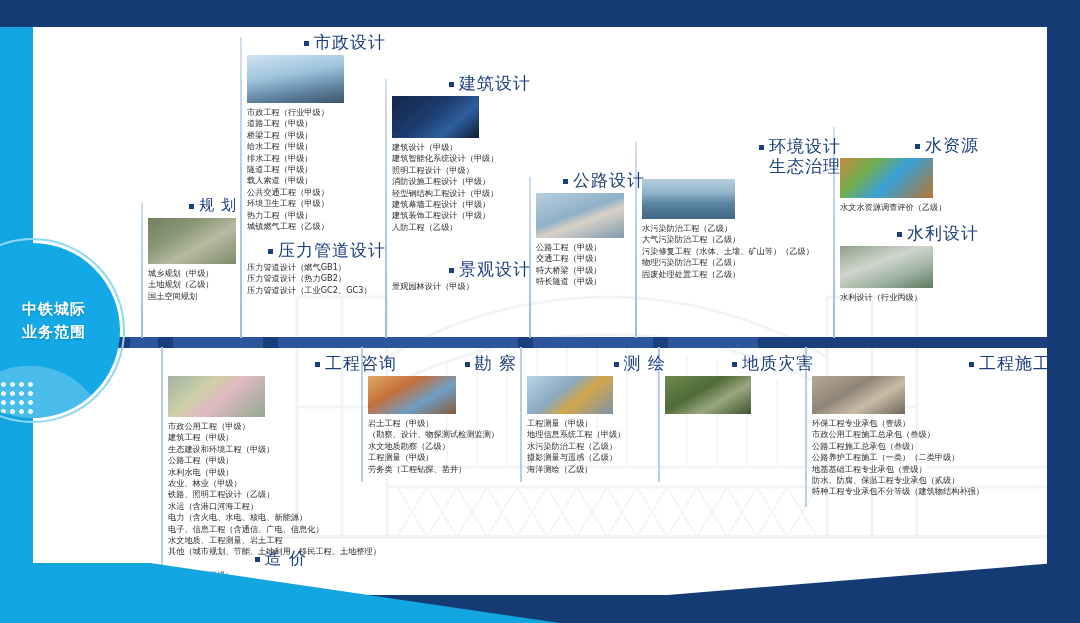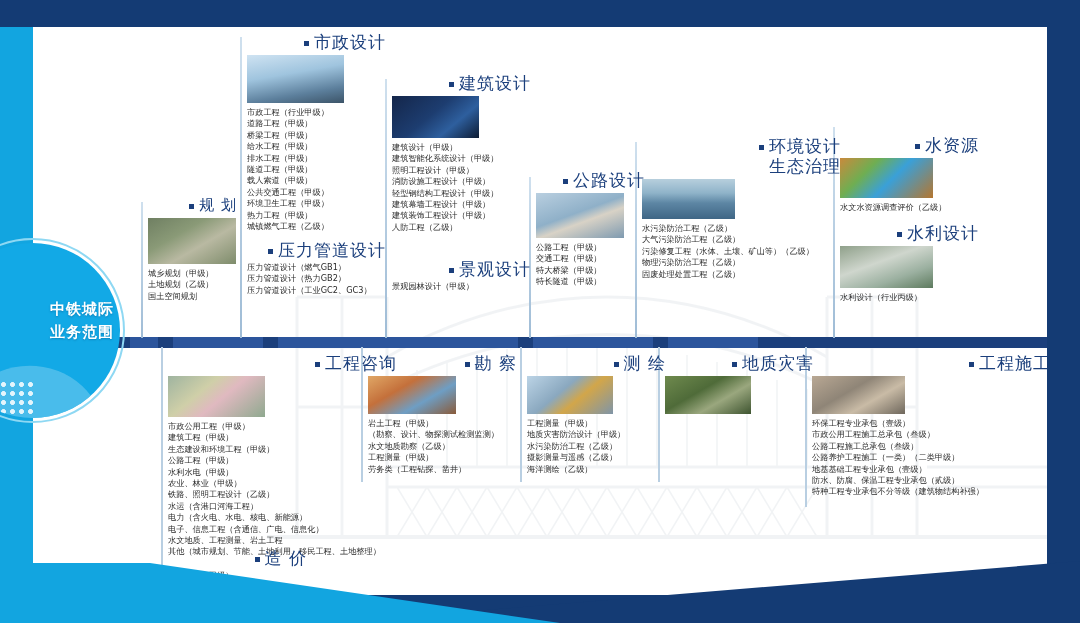--- a/index.html
+++ b/index.html
@@ -39,21 +39,21 @@
   .circle .wave{
     position:absolute;left:5px;bottom:-18px;width:150px;height:70px;border-radius:50% 50% 0 0/100% 100% 0 0;
     background:#5cc3ec;opacity:.75;transform:rotate(-6deg);
   }
   .circle .dots{
     position:absolute;left:18px;bottom:4px;width:72px;height:34px;opacity:.85;
     background-image:radial-gradient(#ffffff 35%,transparent 36%);
     background-size:9px 9px;
   }
   .circle-label{
-    position:absolute;left:22px;top:298px;width:120px;text-align:center;
+    position:absolute;left:22px;top:298px;width:120px;text-align:left;
     color:#ffffff;font-size:15px;font-weight:bold;line-height:23px;letter-spacing:1px;
     z-index:4;text-shadow:0 1px 2px rgba(0,60,110,.35);
   }
 
   
   .timeline{position:absolute;left:85px;top:310px;width:962px;height:11px;background:#1b3f7c;}
   .timeline .seg{position:absolute;top:0;height:11px;background:#2c559c;}
 
   
   .rail{position:absolute;width:2px;background:#b9cfe2;}
@@ -299,21 +299,21 @@
     </div>
 
     <div class="blk" style="left:483px;top:326px;width:150px">
       <div class="hd">
           <span class="bullet"></span>
         <h3>测  绘</h3>
         </div>
       <div class="thumb" style="width:86px;height:38px;background:linear-gradient(140deg,#bcd4e6 0%,#8aa8bf 40%,#d2a64a 60%,#7f95a8 100%)"></div>
       <div class="lines">
         <div>工程测量（甲级）</div>
-        <div>地质灾害防治设计（甲级）</div>
+        <div>地理信息系统工程（甲级）</div>
         <div>水污染防治工程（乙级）</div>
         <div>摄影测量与遥感（乙级）</div>
         <div>海洋测绘（乙级）</div>
       </div>
     </div>
 
     <div class="blk" style="left:621px;top:326px;width:160px">
       <div class="hd">
           <span class="bullet"></span>
         <h3>地质灾害</h3>

